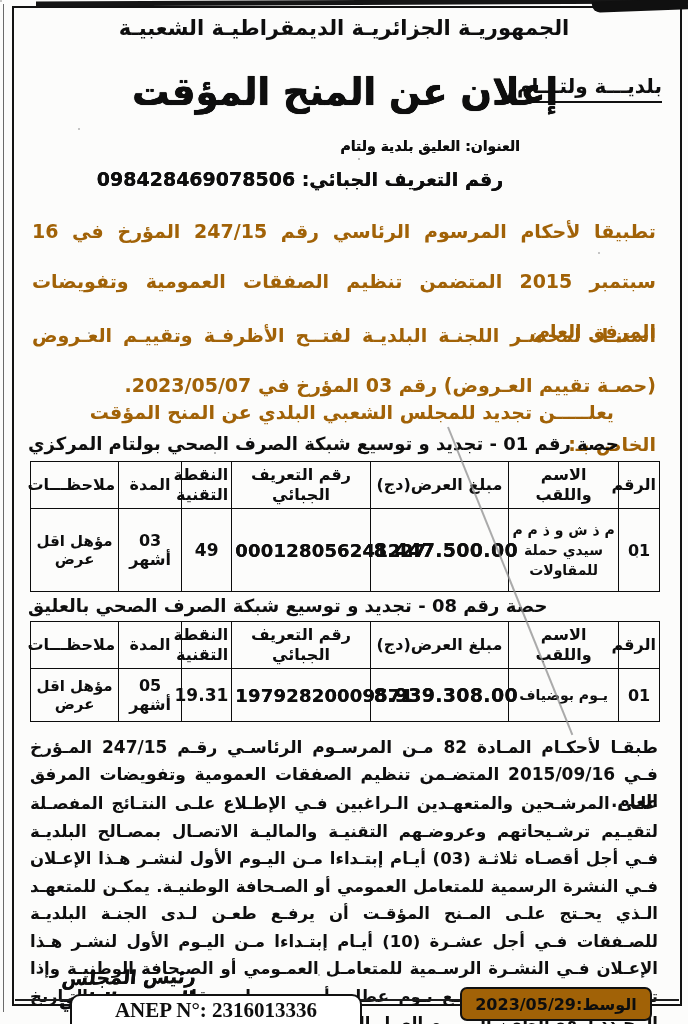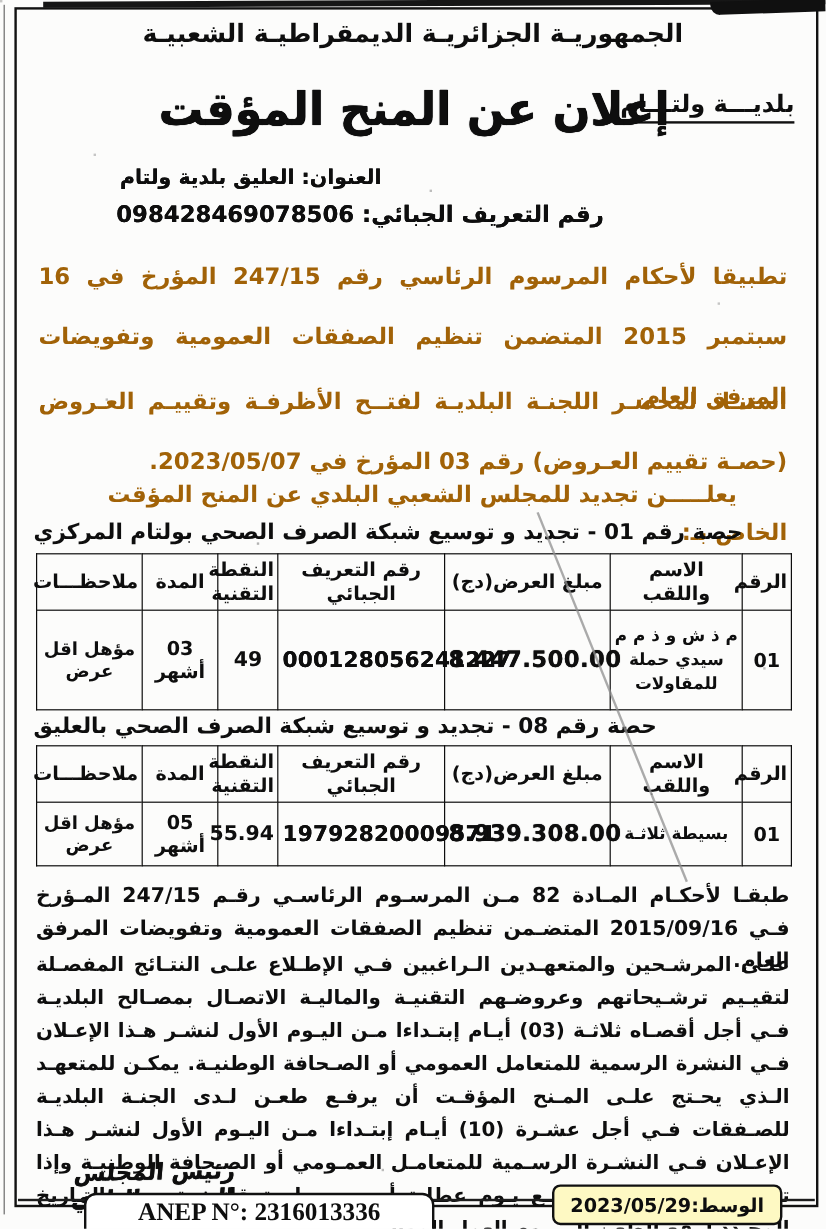--- a/index.html
+++ b/index.html
@@ -23,21 +23,21 @@
   .frame{position:absolute;top:6px;left:12px;right:6px;bottom:18px;border:2.5px solid #121212;background:transparent;}
   .bottom-line2{position:absolute;left:15px;right:9px;top:999px;height:1.5px;background:#1d1d1d;z-index:1;}
   
   .republic{position:absolute;top:16px;left:0;right:0;text-align:center;font-size:21px;font-weight:bold;letter-spacing:.5px;}
   .org{position:absolute;right:26px;top:74px;width:180px;text-align:right;font-size:19px;font-weight:bold;line-height:1.2;}
   .org .row{margin-bottom:30px;}
   .org .commune{display:inline-block;border-bottom:2.5px solid #111;padding-bottom:3px;font-size:20px;}
   .main-title{position:absolute;top:70px;left:120px;width:450px;text-align:center;
     font-size:37px;font-weight:bold;transform:scaleY(1.04);
     text-shadow:0 0 .7px #000, .4px 0 0 #000;}
-  .addr{position:absolute;top:138px;left:100px;width:420px;text-align:left;font-size:17px;font-weight:bold;text-shadow:0 0 .5px #000;}
+  .addr{position:absolute;top:138px;left:100px;width:420px;text-align:right;font-size:14px;font-weight:bold;text-shadow:0 0 .5px #000;}
   .taxid{position:absolute;top:168px;left:80px;width:440px;text-align:center;font-size:19px;font-weight:bold;text-shadow:0 0 .5px #000;}
   
   .para{position:absolute;right:32px;left:32px;text-align:justify;font-weight:bold;color:#a16207;}
   .p1{top:206px;font-size:19px;line-height:50px;}
   .p2{top:310px;font-size:19px;line-height:50px;}
   .announce{top:396px;font-size:19px;line-height:32px;text-indent:42px;text-align:right;}
   .lot-title{position:absolute;right:28px;left:28px;font-size:18px;font-weight:bold;text-align:left;}
   .lot1-title{top:433px;}
   .lot2-title{top:595px;}
   
@@ -57,21 +57,21 @@
   td.c-note{font-size:15px;}
   .legal{position:absolute;right:30px;left:30px;text-align:justify;font-weight:bold;}
   .legal1{top:734px;font-size:17px;line-height:27px;}
   .legal2{top:790px;font-size:16.5px;line-height:27.5px;}
   
   .signature{position:absolute;left:28px;top:966px;width:200px;text-align:center;
     font-size:19px;font-weight:bold;transform:skewX(-6deg) rotate(-1deg);text-shadow:0 0 .6px #000;}
   .anep-box{position:absolute;left:70px;top:994px;width:292px;height:40px;background:#fff;
     border:2.5px solid #111;border-radius:10px;z-index:5;display:flex;justify-content:center;
     font-family:"Liberation Serif", serif;font-size:21px;font-weight:bold;direction:ltr;padding-top:2px;box-sizing:border-box;}
-  .news-box{position:absolute;left:460px;top:987px;width:188px;height:30px;background:#fef9c3;
+  .news-box{position:absolute;left:460px;top:987px;width:188px;height:30px;background:#a16207;
     border:2px solid #111;border-radius:7px;z-index:5;display:flex;align-items:center;justify-content:center;
     font-size:16px;font-weight:bold;}
 </style>
 </head>
 <body>
 
 <div class="top-smear"></div>
 <div class="corner-blob"></div>
 <div class="outer-vline"></div>
 <div class="speckles"></div>
@@ -143,24 +143,24 @@
     <th>الرقم</th>
     <th>الاسم واللقب</th>
     <th>مبلغ العرض(دج)</th>
     <th>رقم التعريف الجبائي</th>
     <th>النقطة التقنية</th>
     <th>المدة</th>
     <th>ملاحظـــات</th>
   </tr>
   <tr>
     <td class="c-num">01</td>
-    <td class="c-name">بسيطة ثلاثـة</td>
+    <td class="c-name">يـوم بوضياف</td>
     <td class="c-amount">8.939.308.00</td>
     <td class="c-tin">19792820009571</td>
-    <td class="c-score">55.94</td>
+    <td class="c-score">19.31</td>
     <td class="c-dur">05 أشهر</td>
     <td class="c-note">مؤهل اقل عرض</td>
   </tr>
 </tbody>
   </table>
 
 <div class="legal legal1">طبقـا لأحكـام المـادة 82 مـن المرسـوم الرئاسـي رقـم 247/15 المـؤرخ فـي 2015/09/16 المتضـمن تنظيم الصفقات العمومية وتفويضات المرفق العام.</div>
 <div class="legal legal2">علـى المرشـحين والمتعهـدين الـراغبين فـي الإطـلاع علـى النتـائج المفصـلة لتقيـيم ترشـيحاتهم وعروضـهم التقنيـة والماليـة الاتصـال بمصـالح البلديـة فـي أجل أقصـاه ثلاثـة (03) أيـام إبتـداءا مـن اليـوم الأول لنشـر هـذا الإعـلان فـي النشرة الرسمية للمتعامل العمومي أو الصـحافة الوطنيـة. يمكـن للمتعهـد الـذي يحـتج علـى المـنح المؤقـت أن يرفـع طعـن لـدى الجنـة البلديـة للصـفقات فـي أجل عشـرة (10) أيـام إبتـداءا مـن اليـوم الأول لنشـر هـذا الإعـلان فـي النشـرة الرسـمية للمتعامـل العمـومي أو الصـحافة الوطنيـة وإذا تنزامن اليـوم العاشـر مـع يـوم عطلـة أو يـوم راحـة قانونيـة يمـتد التـاريخ المحـدد لرفع الطعن إلى يوم العمل الموالي.</div>
 
 <div class="signature">رئيس المجلس الشعبي البلدي</div>

